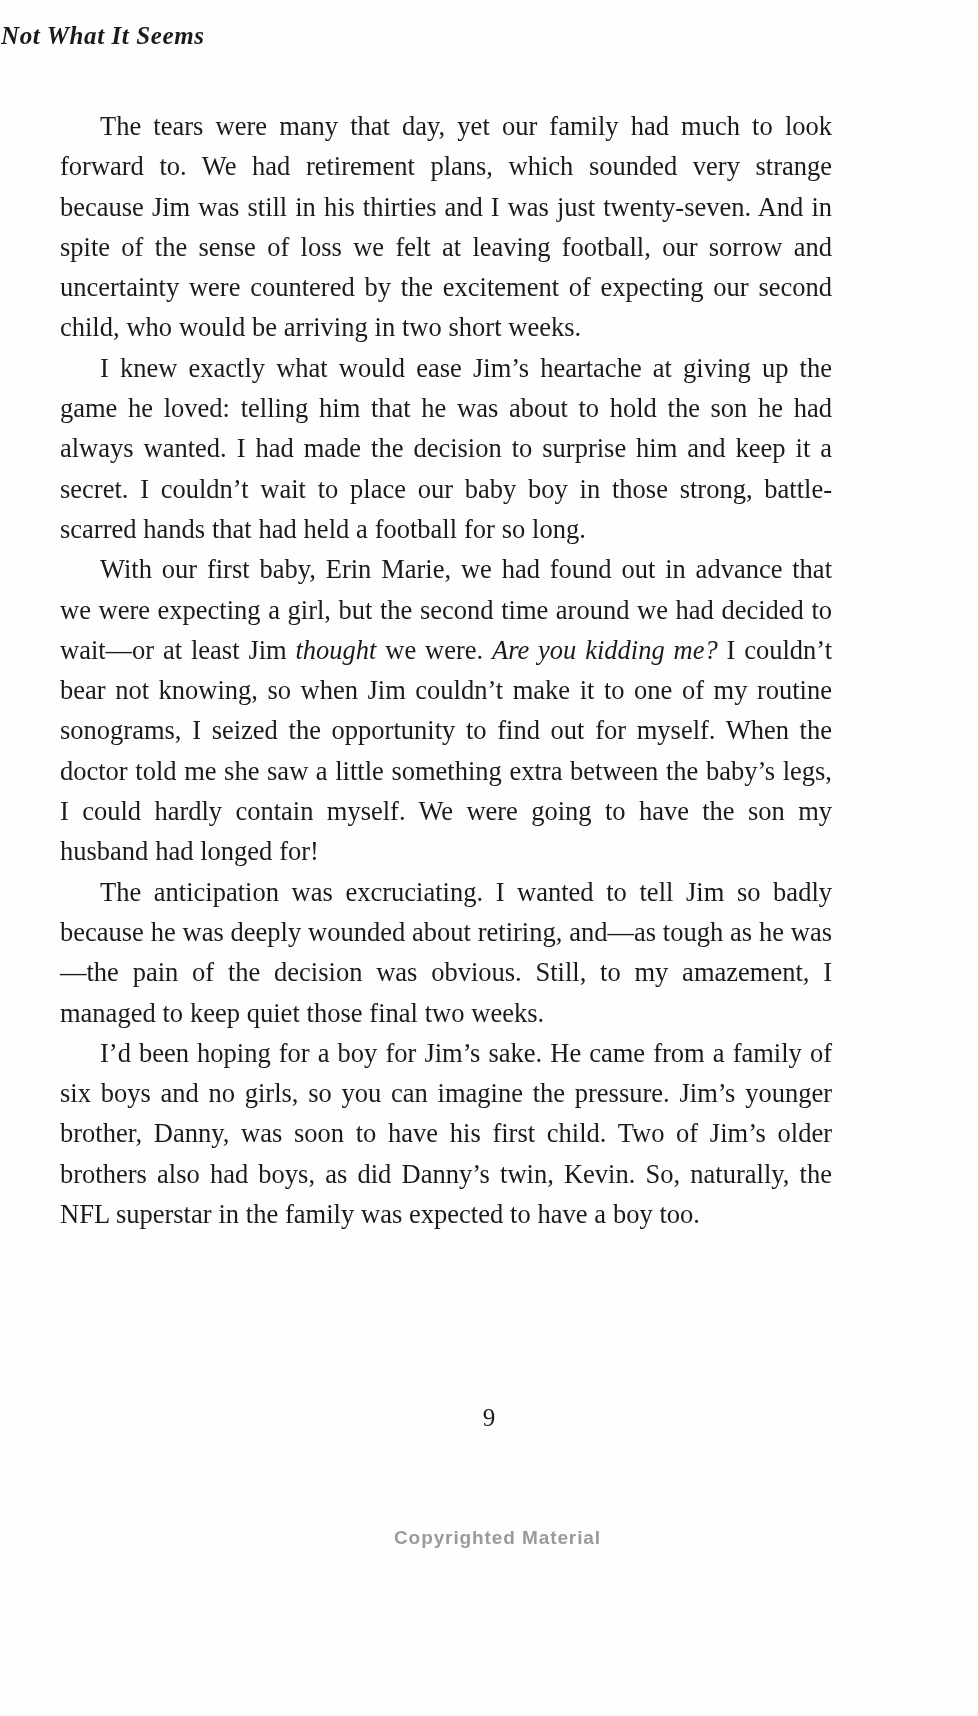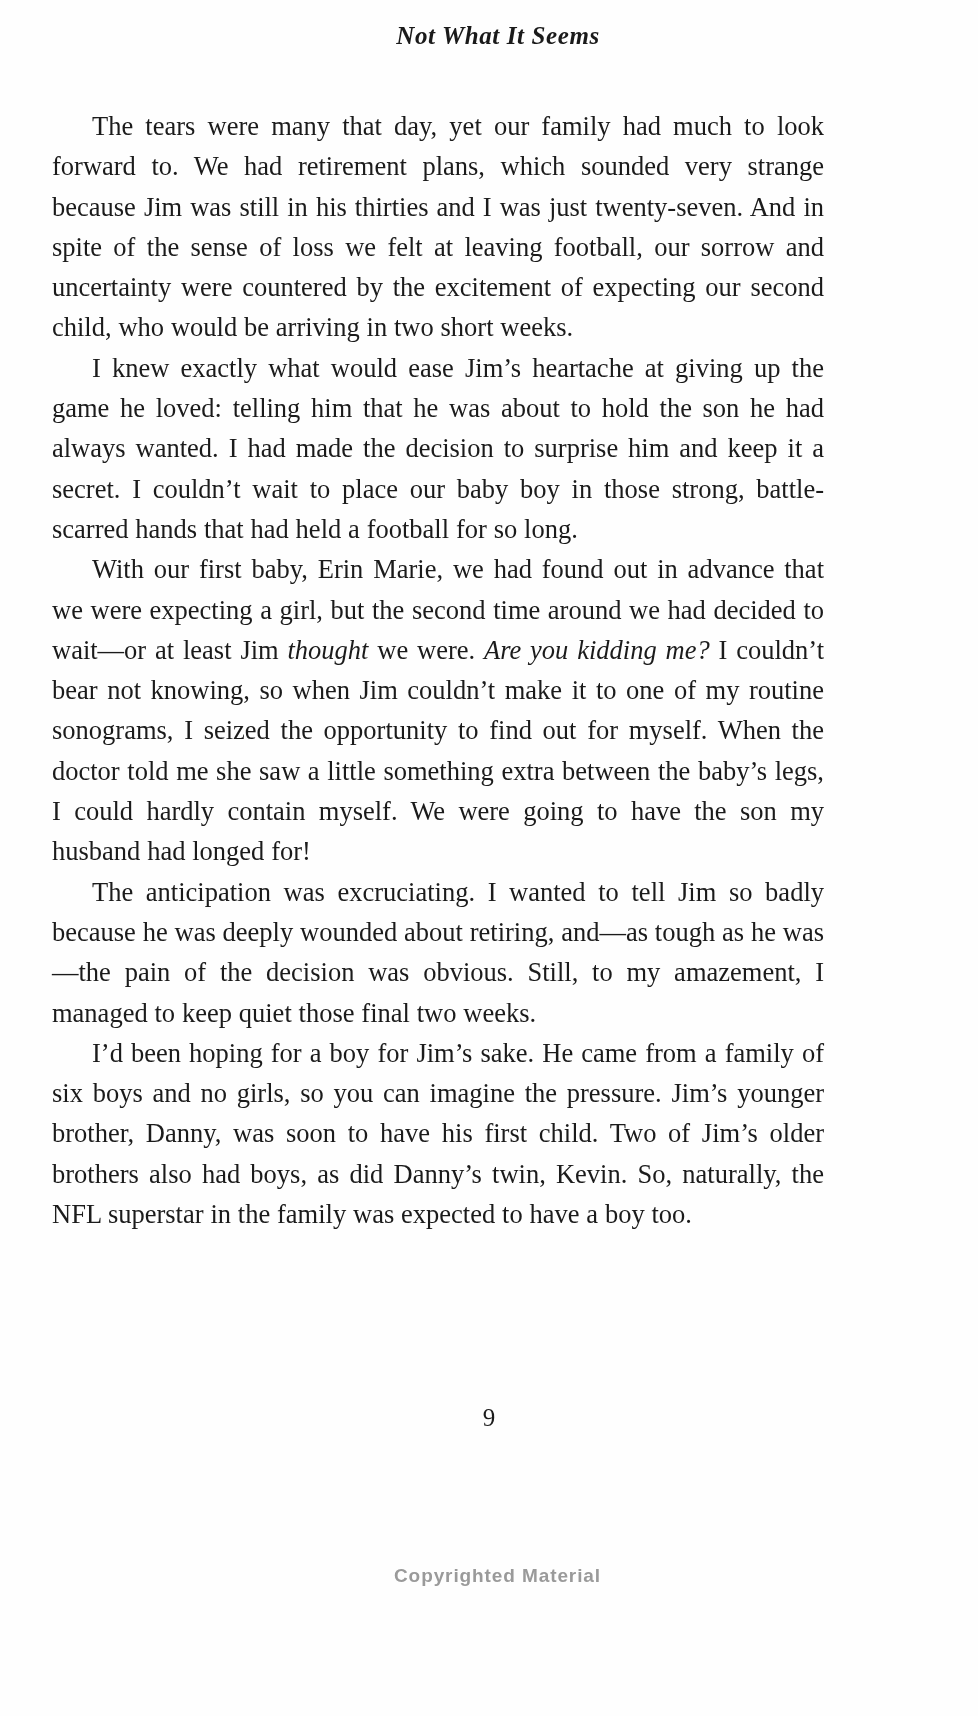--- a/index.html
+++ b/index.html
@@ -18,36 +18,36 @@
     box-sizing: border-box;
     overflow: hidden;
     font-family: "Liberation Serif", "DejaVu Serif", serif;
     color: #161616;
   }
 
   
   .running-head {
     position: absolute;
     top: 22px;
-    left: 18px;
+    left: 1px;
     right: 0;
-    text-align: center;
+    text-align: left;
     font-family: "Liberation Serif", "DejaVu Serif", serif;
     font-style: italic;
     font-weight: 700;
     font-size: 25px;
     letter-spacing: 0.6px;
     color: #1a1a1a;
   }
 
   
   .textblock {
     position: absolute;
     top: 106px;
-    left: 52px;
+    left: 60px;
     width: 772px;
   }
 
   .para {
     margin: 0;
     text-align: justify;
     text-justify: inter-word;
     font-size: 26.5px;
     line-height: 40.3px;
     text-indent: 40px;
@@ -72,21 +72,20 @@
     color: #1b1b1b;
   }
 
   
   .copyright-bar {
     position: absolute;
     top: 1527px;
     left: 17px;
     right: 0;
     text-align: center;
-    margin-top: 38px;
   }
 
   .copyright-bar .label {
     font-family: "Liberation Sans", "DejaVu Sans", sans-serif;
     font-weight: 700;
     font-size: 19px;
     letter-spacing: 0.9px;
     color: #9a9a9a;
   }
 </style>

